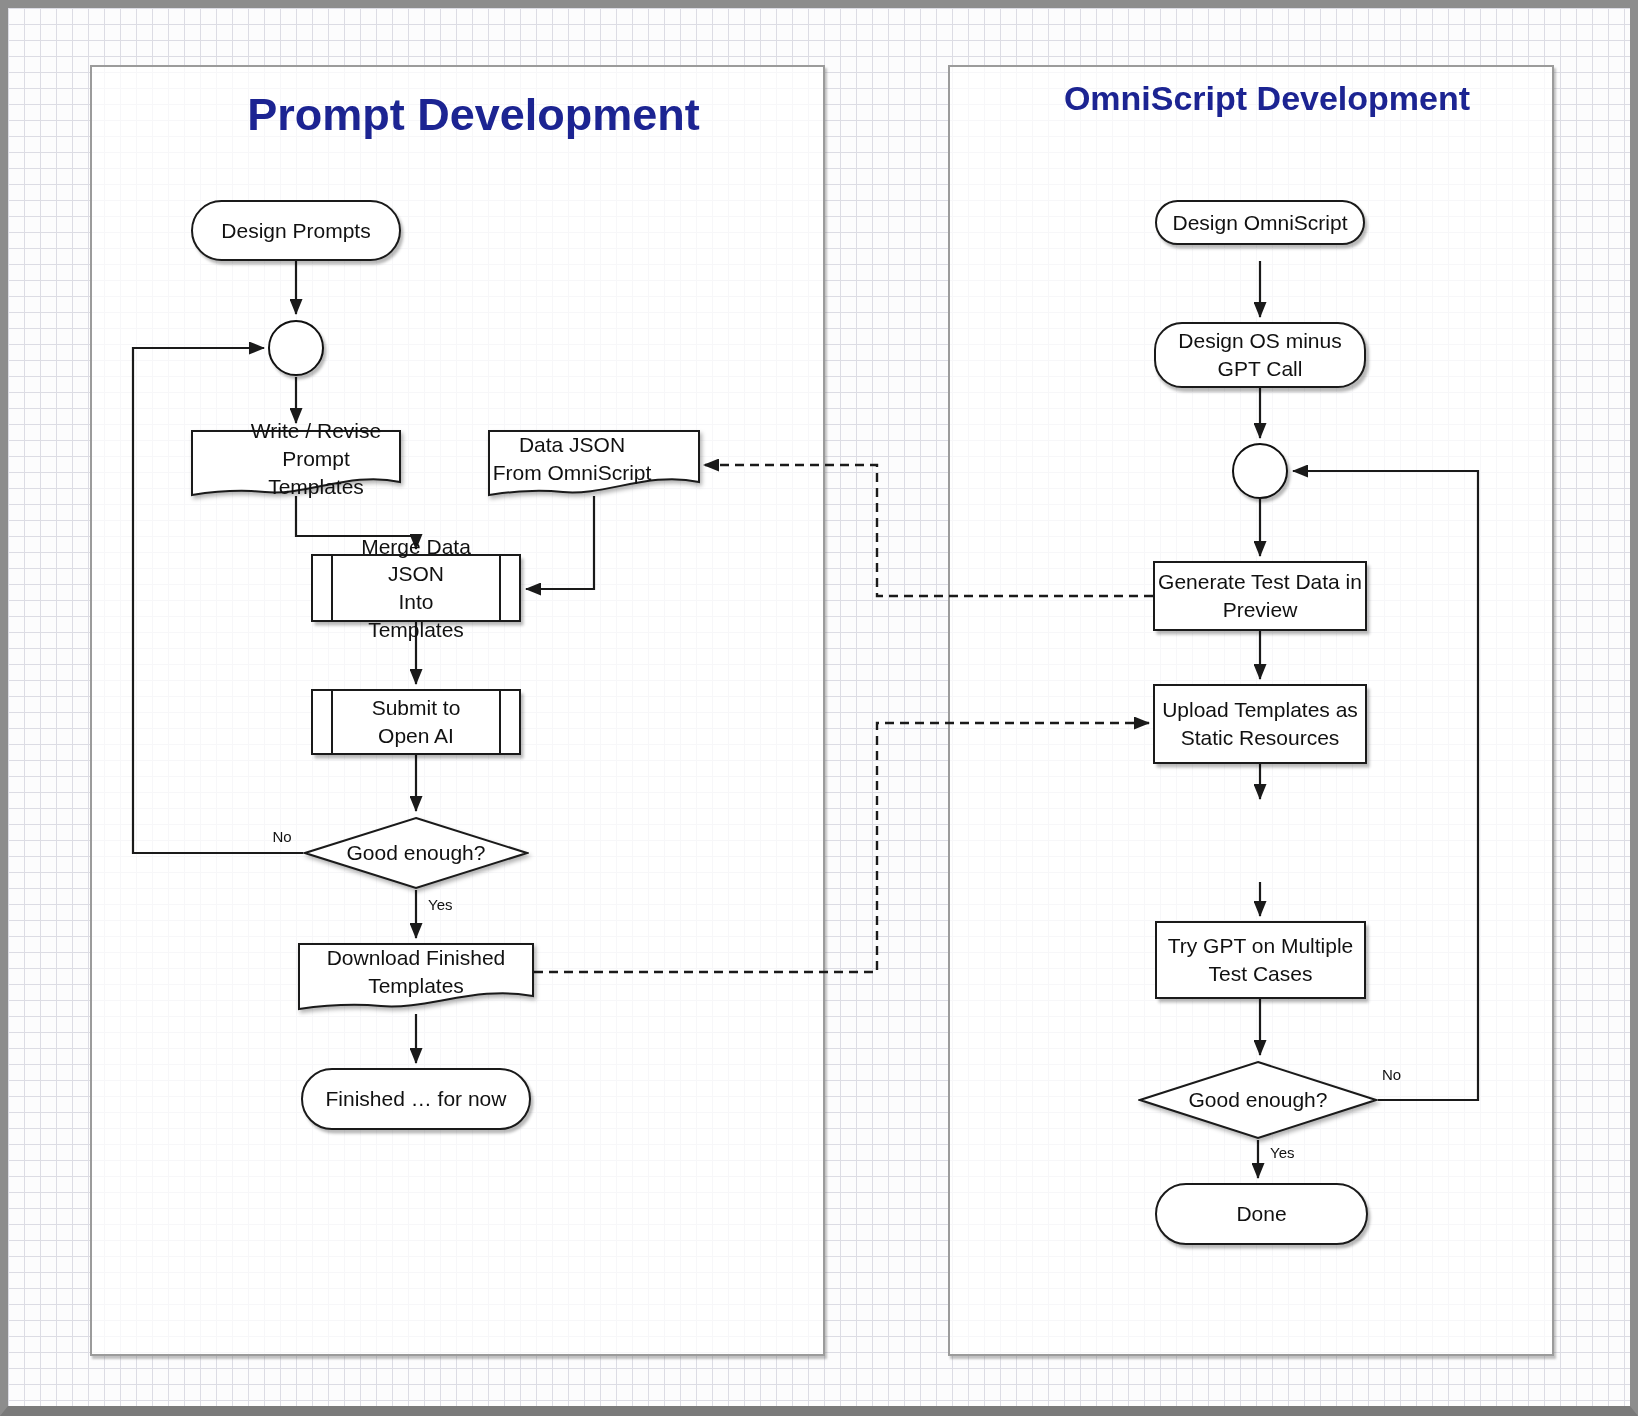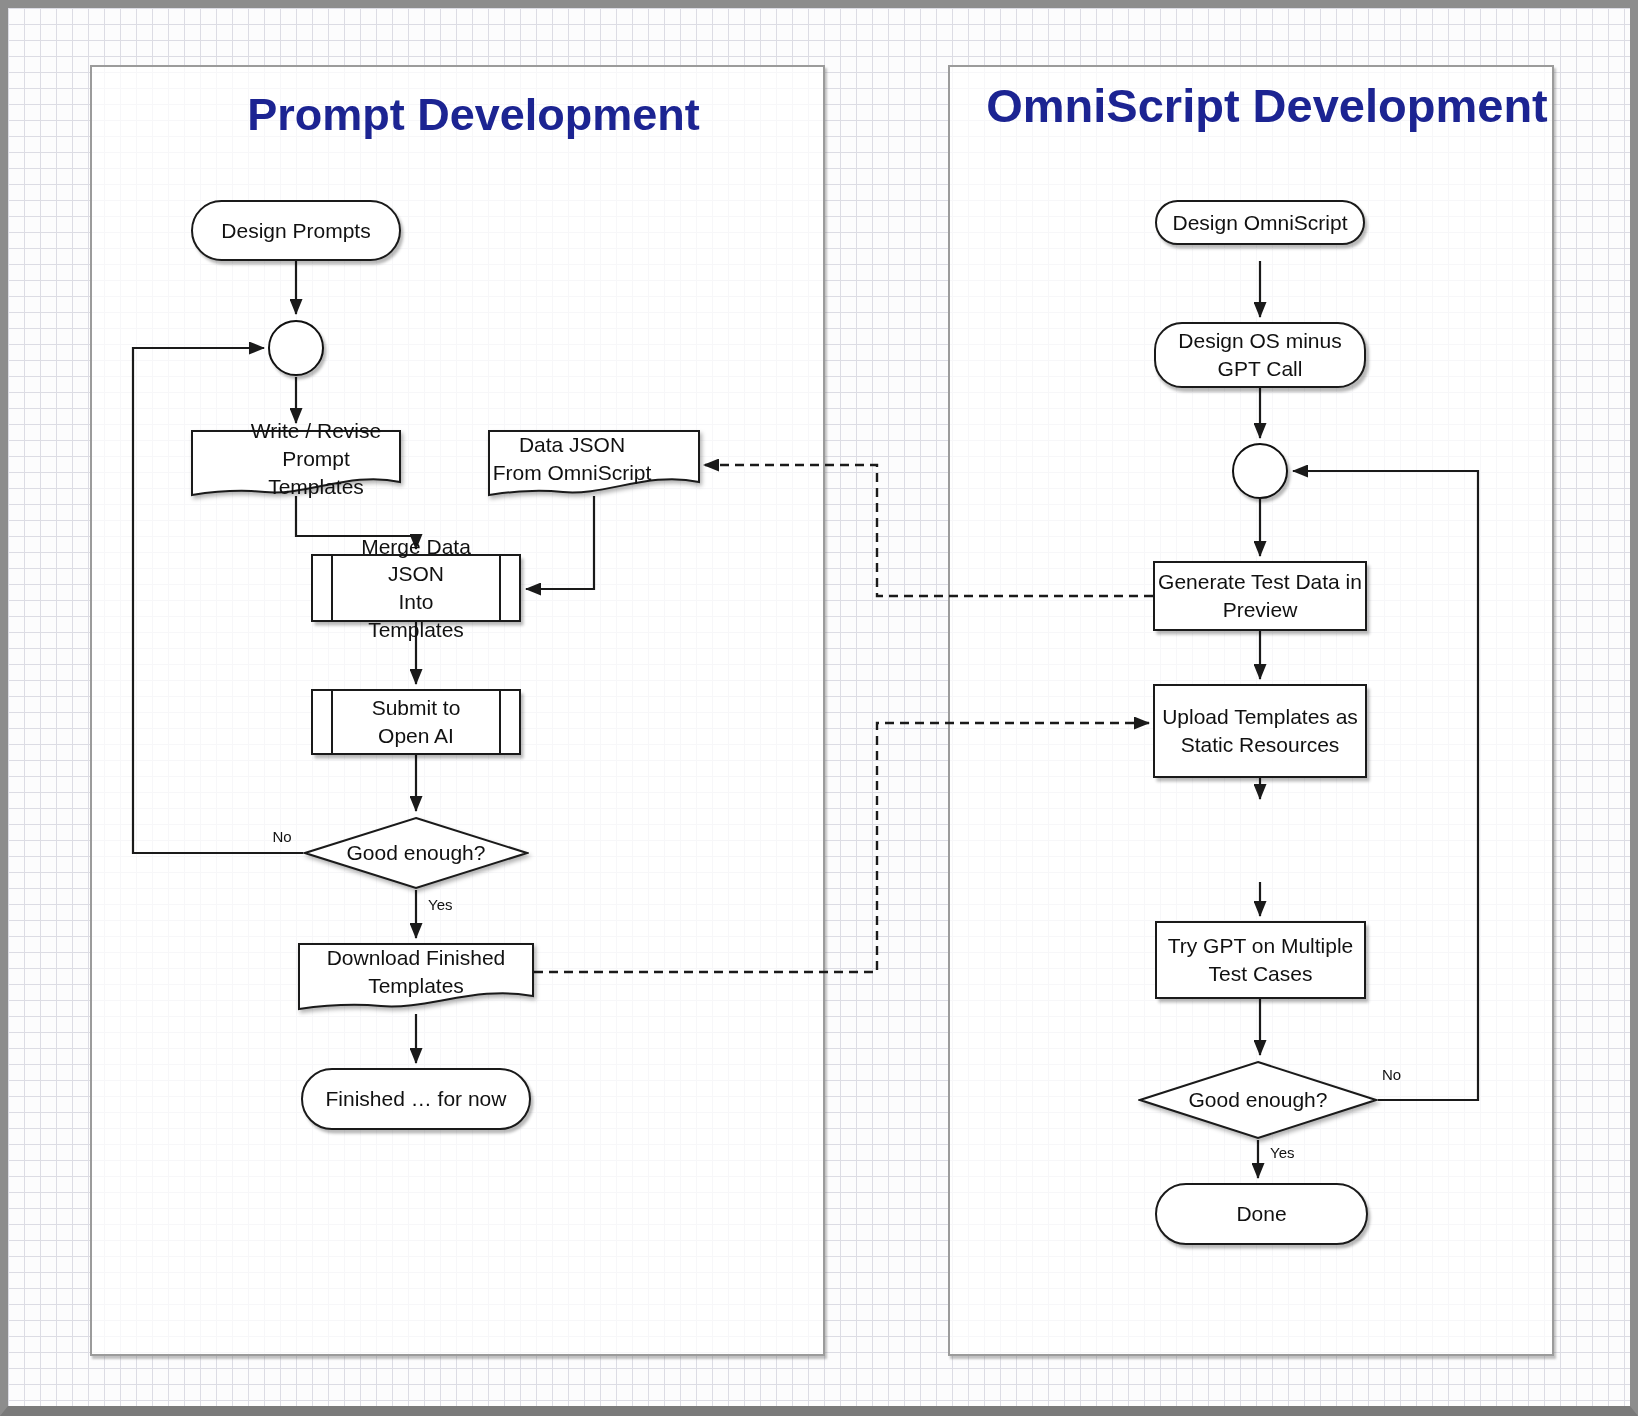--- a/index.html
+++ b/index.html
@@ -89,21 +89,21 @@
       <path d="M1252,991 L1252,1047" marker-end="url(#arr)"></path>
       <path d="M1370,1092 L1470,1092 L1470,463 L1285,463" marker-end="url(#arr)"></path>
       <path d="M1250,1132 L1250,1170" marker-end="url(#arr)"></path>
 
       <path d="M1145,588 L869,588 L869,457 L696,457" stroke-dasharray="9 6" stroke-width="2.4" marker-end="url(#arr)"></path>
       <path d="M526,964 L869,964 L869,715 L1141,715" stroke-dasharray="9 6" stroke-width="2.4" marker-end="url(#arr)"></path>
     </g>
   </svg>
 
   <div class="panel-title" style="left:82px; top:82px; width:735px; font-size:45px;">Prompt Development</div>
-  <div class="panel-title" style="left:940px; top:72px; width:606px; font-size:47px;">OmniScript Development</div>
+  <div class="panel-title" style="left:940px; top:72px; width:606px; font-size:34px;">OmniScript Development</div>
 
   <div class="node term" style="left:183px; top:192px; width:210px; height:61px;">
     <span>Design Prompts</span>
   </div>
 
   <div class="node circle-node" style="left:260px; top:312px; width:56px; height:56px;"></div>
 
   <div class="node" style="left:183px; top:422px; width:210px; height:70px;">
     <svg class="shape-svg" width="210" height="70" viewBox="0 0 210 70">
       <path d="M1,1 L209,1 L209,52 C160,41 116,66 74,62 C44,59 20,62 1,65 Z" fill="#ffffff" stroke="#1a1a1a" stroke-width="2"></path>
@@ -165,21 +165,21 @@
   <div class="node proc" style="left:1146px; top:314px; width:212px; height:66px;border-radius:28px;">
     <span>Design OS minus GPT Call</span>
   </div>
 
   <div class="node circle-node" style="left:1224px; top:435px; width:56px; height:56px;"></div>
 
   <div class="node proc" style="left:1145px; top:553px; width:214px; height:70px;">
     <span>Generate Test Data in Preview</span>
   </div>
 
-  <div class="node proc two-line" style="left:1145px; top:676px; width:214px; height:94px;">
+  <div class="node proc two-line" style="left:1145px; top:676px; width:214px; height:80px;">
     <div>
       <span>Upload Templates as</span>
       <span>Static Resources</span>
     </div>
   </div>
 
 
   <div class="node proc" style="left:1147px; top:913px; width:211px; height:78px;">
     <span>Try GPT on Multiple Test Cases</span>
   </div>

